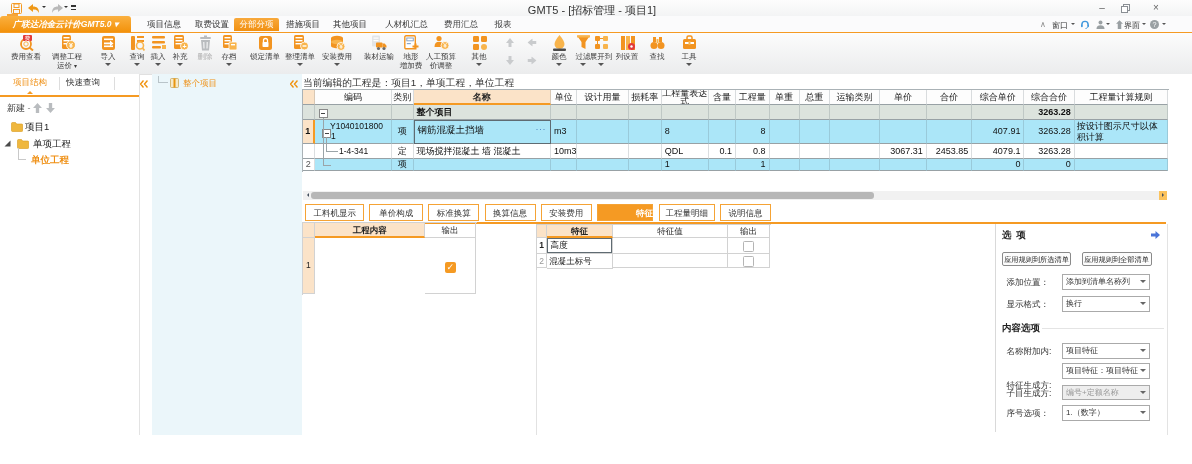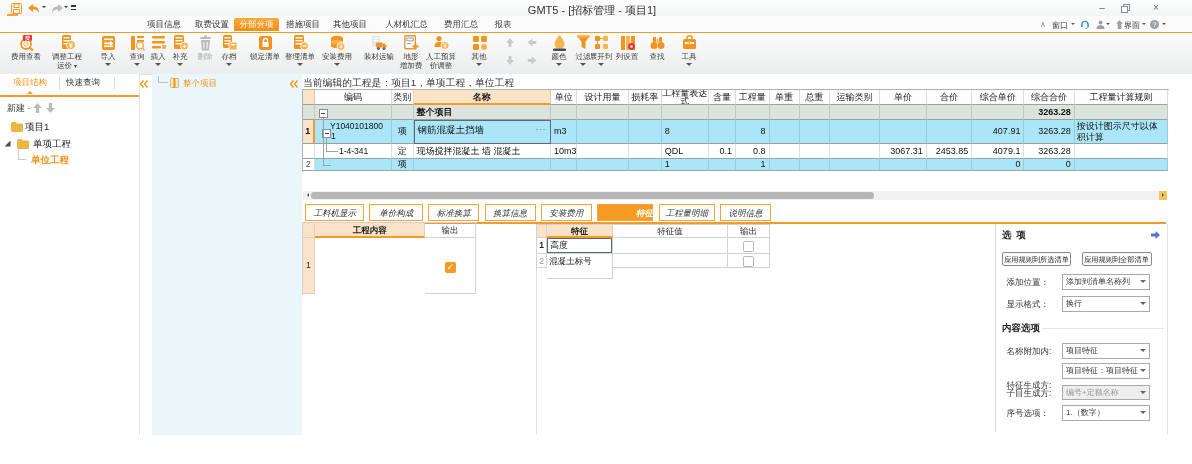--- a/index.html
+++ b/index.html
@@ -21,21 +21,21 @@
 
   
   #ribbon{left:0;top:33px;width:1192px;height:41px;background:linear-gradient(#fcfcfc,#ebeced);border-bottom:1px solid #e0e0e0;}
   .rlab{top:52px;font-size:7.5px;color:#3b3b3b;text-align:center;white-space:nowrap;}
   .rlab2{top:61px;font-size:7.5px;color:#3b3b3b;text-align:center;white-space:nowrap;}
   .gray{color:#b0b0b0;}
   .gcell{position:absolute;box-sizing:border-box;border-right:1px solid rgba(90,105,112,0.22);border-bottom:1px solid #98a1a5;font-size:9px;color:#111;overflow:hidden;}
   .ghead{background:#fdfdfd;text-align:center;color:#222;}
 
   
-  .btab{top:204px;height:17px;line-height:16px;white-space:nowrap;box-sizing:border-box;border:1px solid #f5a335;background:#fff;font-size:8.5px;color:#333;text-align:center;font-style:italic;}
+  .btab{top:204px;height:17px;line-height:16px;white-space:nowrap;box-sizing:border-box;border:1px solid #f5a335;background:#fff;font-size:8.5px;color:#333;text-align:center;}
   .btabsel{background:#f59a23;color:#fff;font-weight:bold;padding-left:38px;}
 
   
   .bcell{position:absolute;box-sizing:border-box;border-right:1px solid #d2d2d2;border-bottom:1px solid #d2d2d2;font-size:8.5px;color:#222;}
 
   
   .optlabel{font-size:8.5px;color:#333;}
   .optsel{position:absolute;box-sizing:border-box;border:1px solid #aaa;background:#fff;font-size:8px;color:#333;padding-left:3px;overflow:hidden;white-space:nowrap;}
   .optsel:after{content:"";position:absolute;right:3px;top:5px;border:3px solid transparent;border-top-color:#666;}
   .optbtn{position:absolute;box-sizing:border-box;border:1px solid #8a8a8a;background:#fcfcfc;font-size:7.2px;color:#222;text-align:center;border-radius:2px;white-space:nowrap;overflow:hidden;}
@@ -46,20 +46,21 @@
   <div class="ab" id="titlebar"></div>
   <div class="ab" id="title">GMT5 - [招标管理 - 项目1]</div>
   <div class="ab winbtn" style="left:1092px;">–</div>
   <svg class="ab" style="left:1121px;top:4px" width="9" height="9" viewBox="0 0 9 9">
       <rect x="2.5" y="0.5" width="6" height="6" fill="none" stroke="#8a8f94"></rect>
       <rect x="0.5" y="2.5" width="6" height="6" fill="#fff" stroke="#8a8f94"></rect>
     </svg>
   <div class="ab winbtn" style="left:1146px;">×</div>
 
   <div class="ab" id="menubar"></div>
+  <div class="ab" id="appbtn">广联达冶金云计价GMT5.0 ▾</div>
   <div class="ab mi" style="left:147px;width:34px;">项目信息</div>
   <div class="ab mi" style="left:195px;width:34px;">取费设置</div>
   <div class="ab mi" id="mi-sel" style="left:234px;width:45px;">分部分项</div>
   <div class="ab mi" style="left:286px;width:34px;">措施项目</div>
   <div class="ab mi" style="left:333px;width:34px;">其他项目</div>
   <div class="ab mi" style="left:385px;width:43px;">人材机汇总</div>
   <div class="ab mi" style="left:444px;width:34px;">费用汇总</div>
   <div class="ab mi" style="left:492px;width:22px;">报表</div>
   <div class="ab" id="orangeline"></div>
 
@@ -482,21 +483,21 @@
 <div class="bcell" style="left:728.4px;top:225px;width:41.2px;height:13.3px;text-align:center;line-height:13px;">输出</div>
 <div class="bcell" style="left:537.2px;top:238.3px;width:10px;height:15.6px;text-align:center;line-height:15px;font-weight:bold;">1</div>
 <div class="bcell" style="left:547.2px;top:238.3px;width:65.6px;height:15.6px;">
       <div style="position:absolute;left:0;top:0;right:0;bottom:0;border:1.5px solid #5f6b72;padding-left:2px;font-size:8.8px;line-height:13px">高度</div>
     </div>
 <div class="bcell" style="left:612.8px;top:238.3px;width:115.6px;height:15.6px;"></div>
 <div class="bcell" style="left:728.4px;top:238.3px;width:41.2px;height:15.6px;">
       <div style="position:absolute;left:15px;top:2.8px;width:9px;height:9px;background:#fff;border:1px solid #b5b5b5;border-radius:1.5px"></div>
     </div>
 <div class="bcell" style="left:537.2px;top:253.9px;width:10px;height:14.5px;text-align:center;line-height:14px;color:#999;">2</div>
-<div class="bcell" style="left:547.2px;top:253.9px;width:65.6px;height:25px;padding-left:2px;line-height:14px;">混凝土标号</div>
+<div class="bcell" style="left:547.2px;top:253.9px;width:65.6px;height:15px;padding-left:2px;line-height:14px;">混凝土标号</div>
 <div class="bcell" style="left:612.8px;top:253.9px;width:115.6px;height:14.5px;"></div>
 <div class="bcell" style="left:728.4px;top:253.9px;width:41.2px;height:14.5px;">
       <div style="position:absolute;left:15px;top:2.3px;width:9px;height:9px;background:#fff;border:1px solid #b5b5b5;border-radius:1.5px"></div>
     </div>
 <div class="ab" style="left:1002px;top:229px;font-size:9.5px;font-weight:bold;color:#222;letter-spacing:1px">选 项</div>
 <svg class="ab" style="left:1151px;top:231px" width="9" height="8" viewBox="0 0 9 8">
       <path d="M0 2.5 h4.5 V0 L9 4 L4.5 8 V5.5 H0 Z" fill="#4a74d8"></path>
     </svg>
 <div class="optbtn" style="left:1002px;top:252.3px;width:69px;height:14px;line-height:13px">应用规则到所选清单</div>
 <div class="optbtn" style="left:1081.5px;top:252.3px;width:70px;height:14px;line-height:13px">应用规则到全部清单</div>

